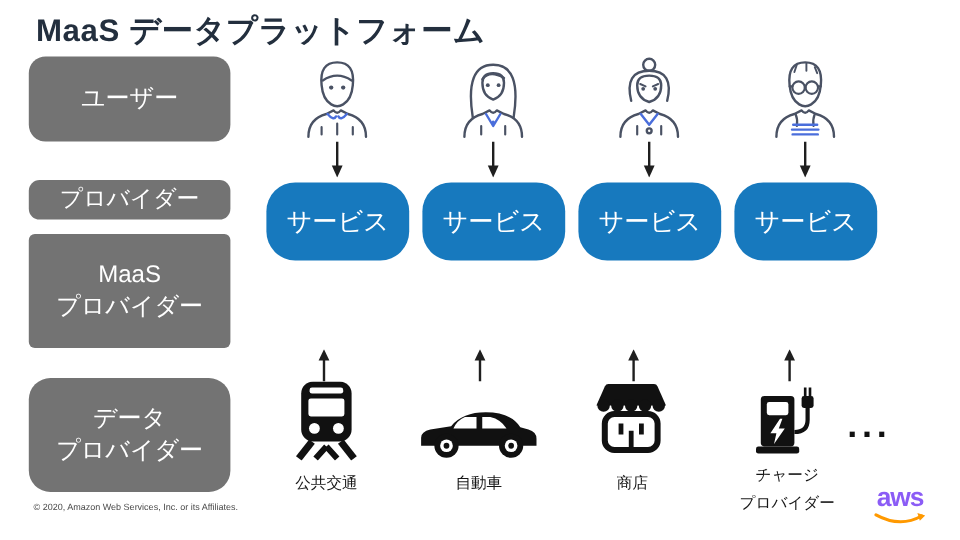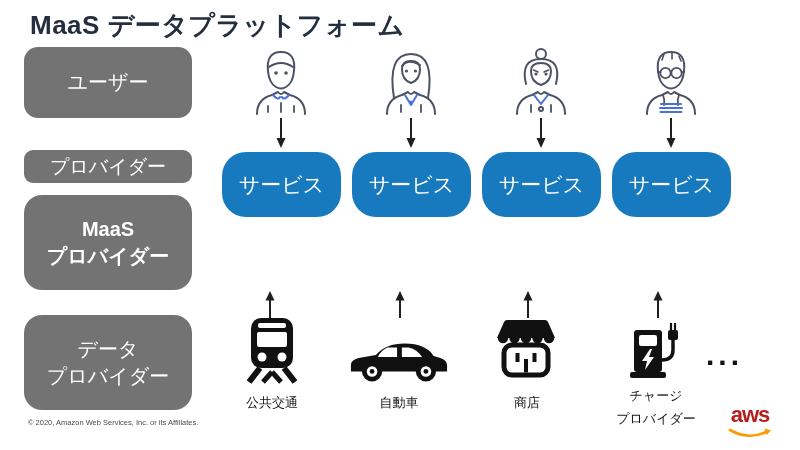--- a/index.html
+++ b/index.html
@@ -30,38 +30,38 @@
   }
   .ellipsis{
     position:absolute;left:706px;top:340px;font-size:30px;font-weight:700;
     letter-spacing:4px;color:#111;line-height:1;
   }
   .copyright{
     position:absolute;left:28px;top:418px;font-size:7.5px;color:#4a4a4a;white-space:nowrap;
   }
   .aws-logo{position:absolute;left:727px;top:405px;width:46px;text-align:center;}
   .aws-logo .aws-text{
-    display:block;font-size:22px;font-weight:800;color:#b91c1c;
+    display:block;font-size:22px;font-weight:800;color:#8b5cf6;
     letter-spacing:-1px;line-height:20px;
   }
 </style>
 </head>
 <body>
 
 <div class="stage">
 
   <div class="title">MaaS データプラットフォーム</div>
 
   <div class="navy-box" style="top:47px;height:71px;border-radius:14px;">
     <span>ユーザー</span>
   </div>
   <div class="navy-box" style="top:150px;height:33px;border-radius:9px;font-size:19px;">
     <span>プロバイダー</span>
   </div>
-  <div class="navy-box" style="top:195px;height:95px;border-radius:18px;font-weight:bold;">
+  <div class="navy-box" style="top:195px;height:95px;border-radius:5px;">
     <span>MaaS</span>
     <span>プロバイダー</span>
   </div>
   <div class="navy-box" style="top:315px;height:95px;border-radius:18px;">
     <span>データ</span>
     <span>プロバイダー</span>
   </div>
 
   <div class="person" style="left:245px;top:46px;">
     <svg width="72" height="70" viewBox="0 0 72 70" fill="none" stroke="#4A5264" stroke-width="2" stroke-linecap="round" stroke-linejoin="round">

